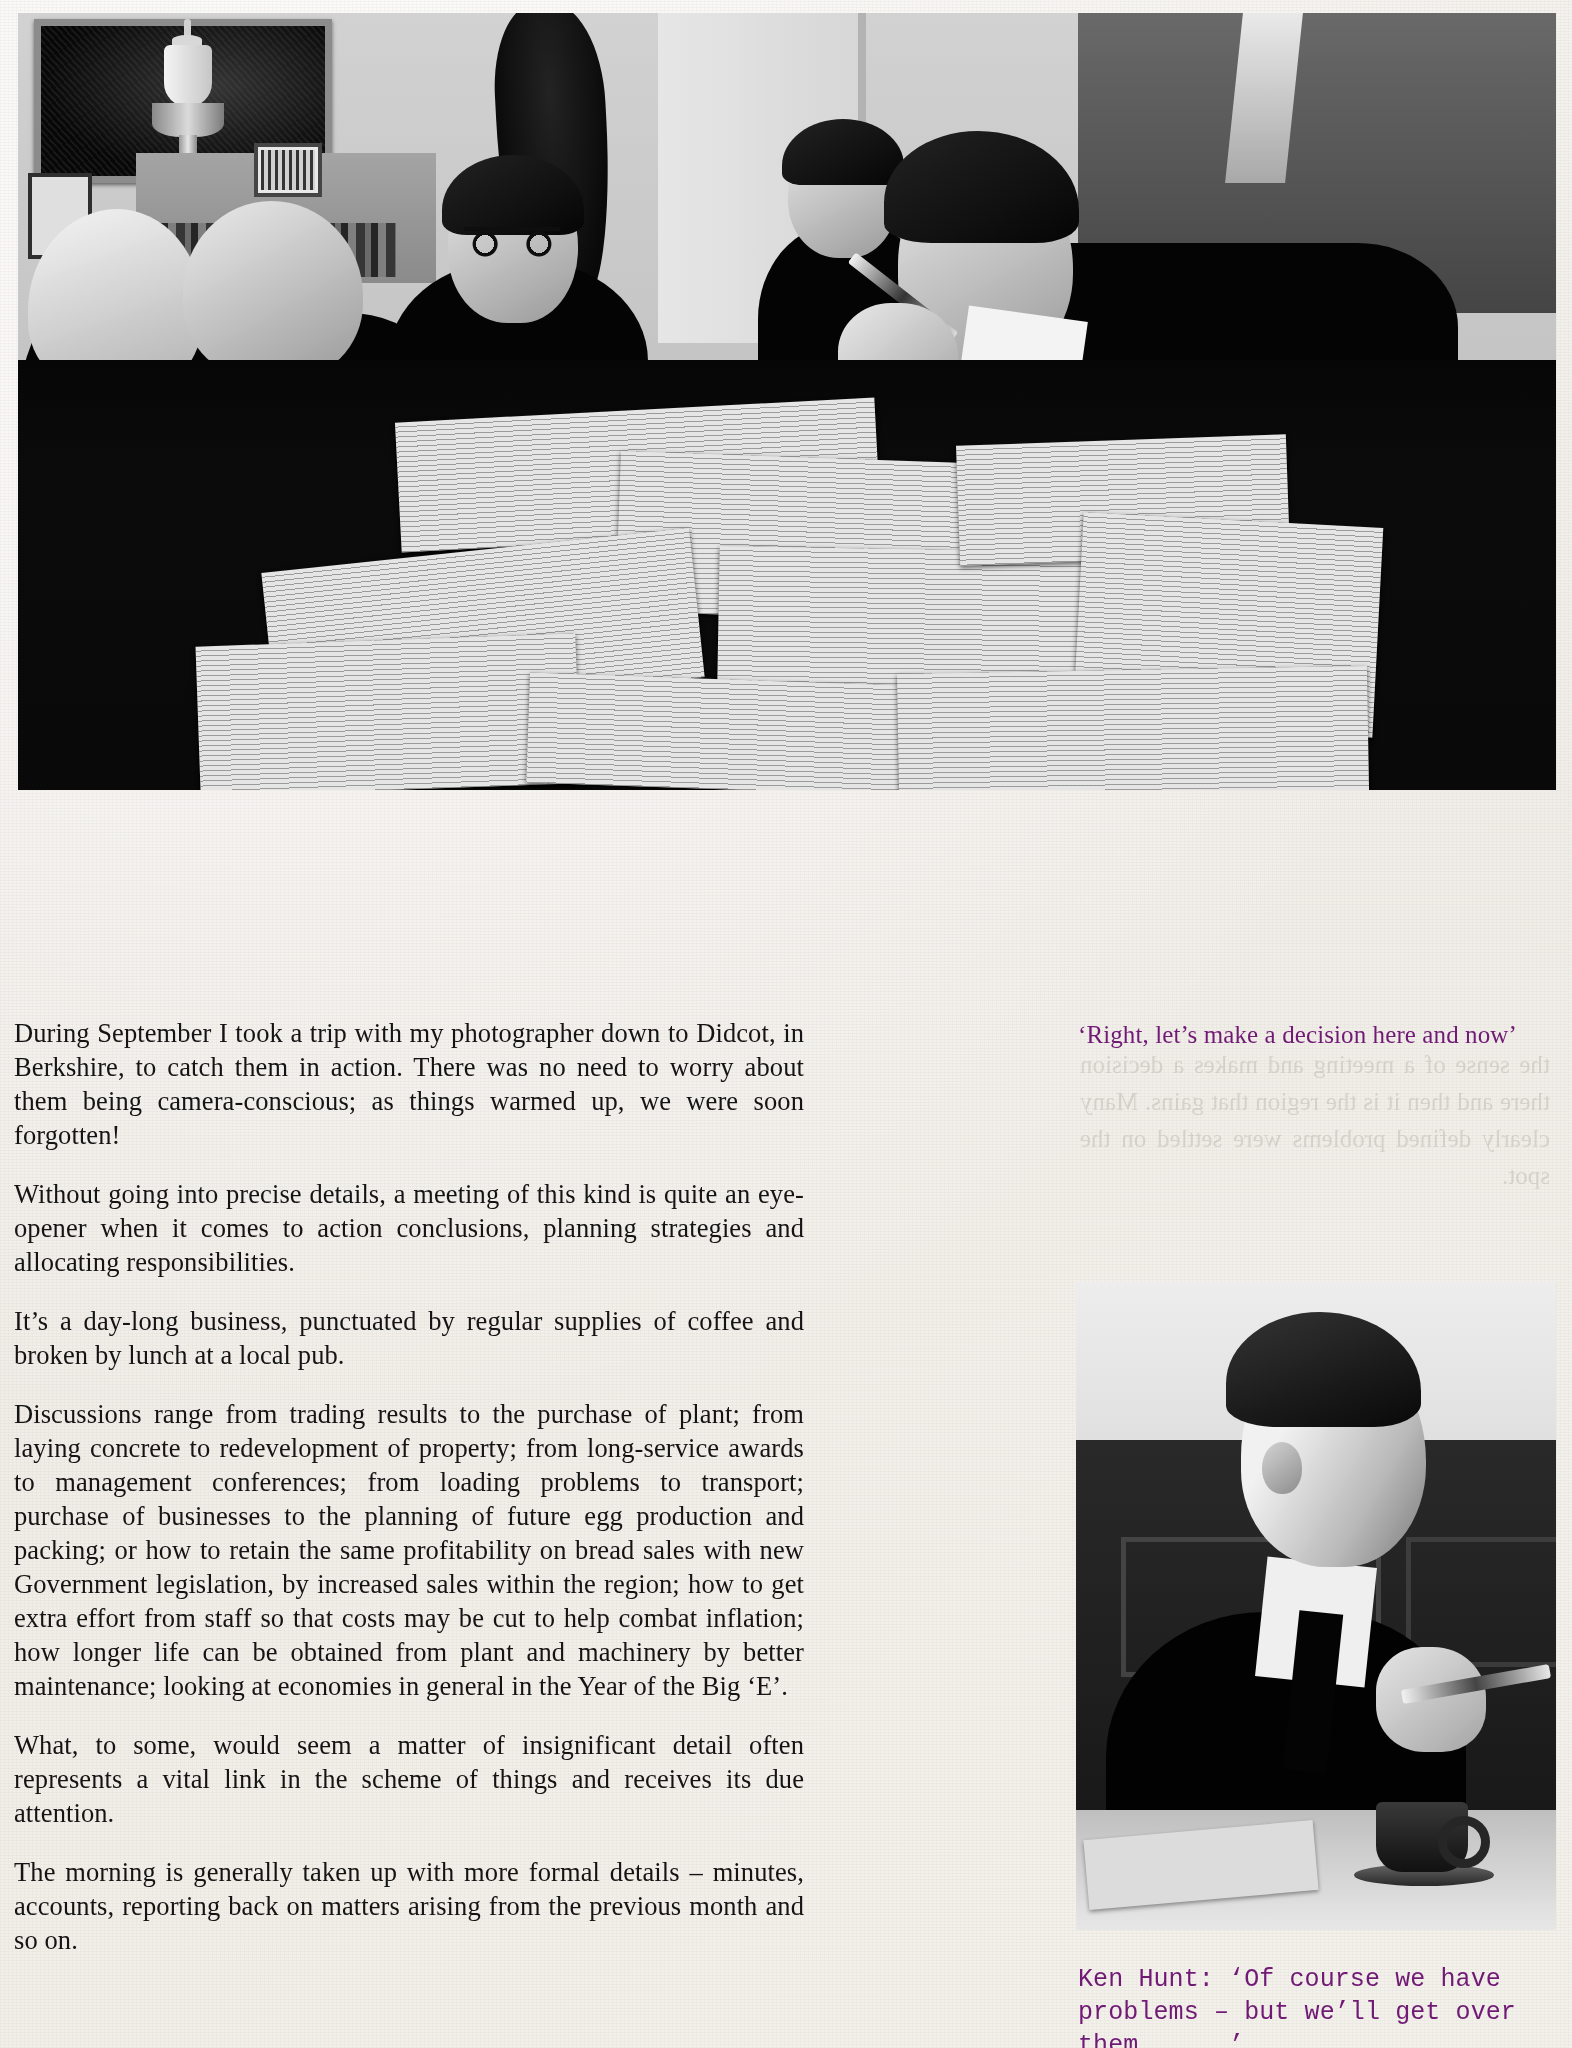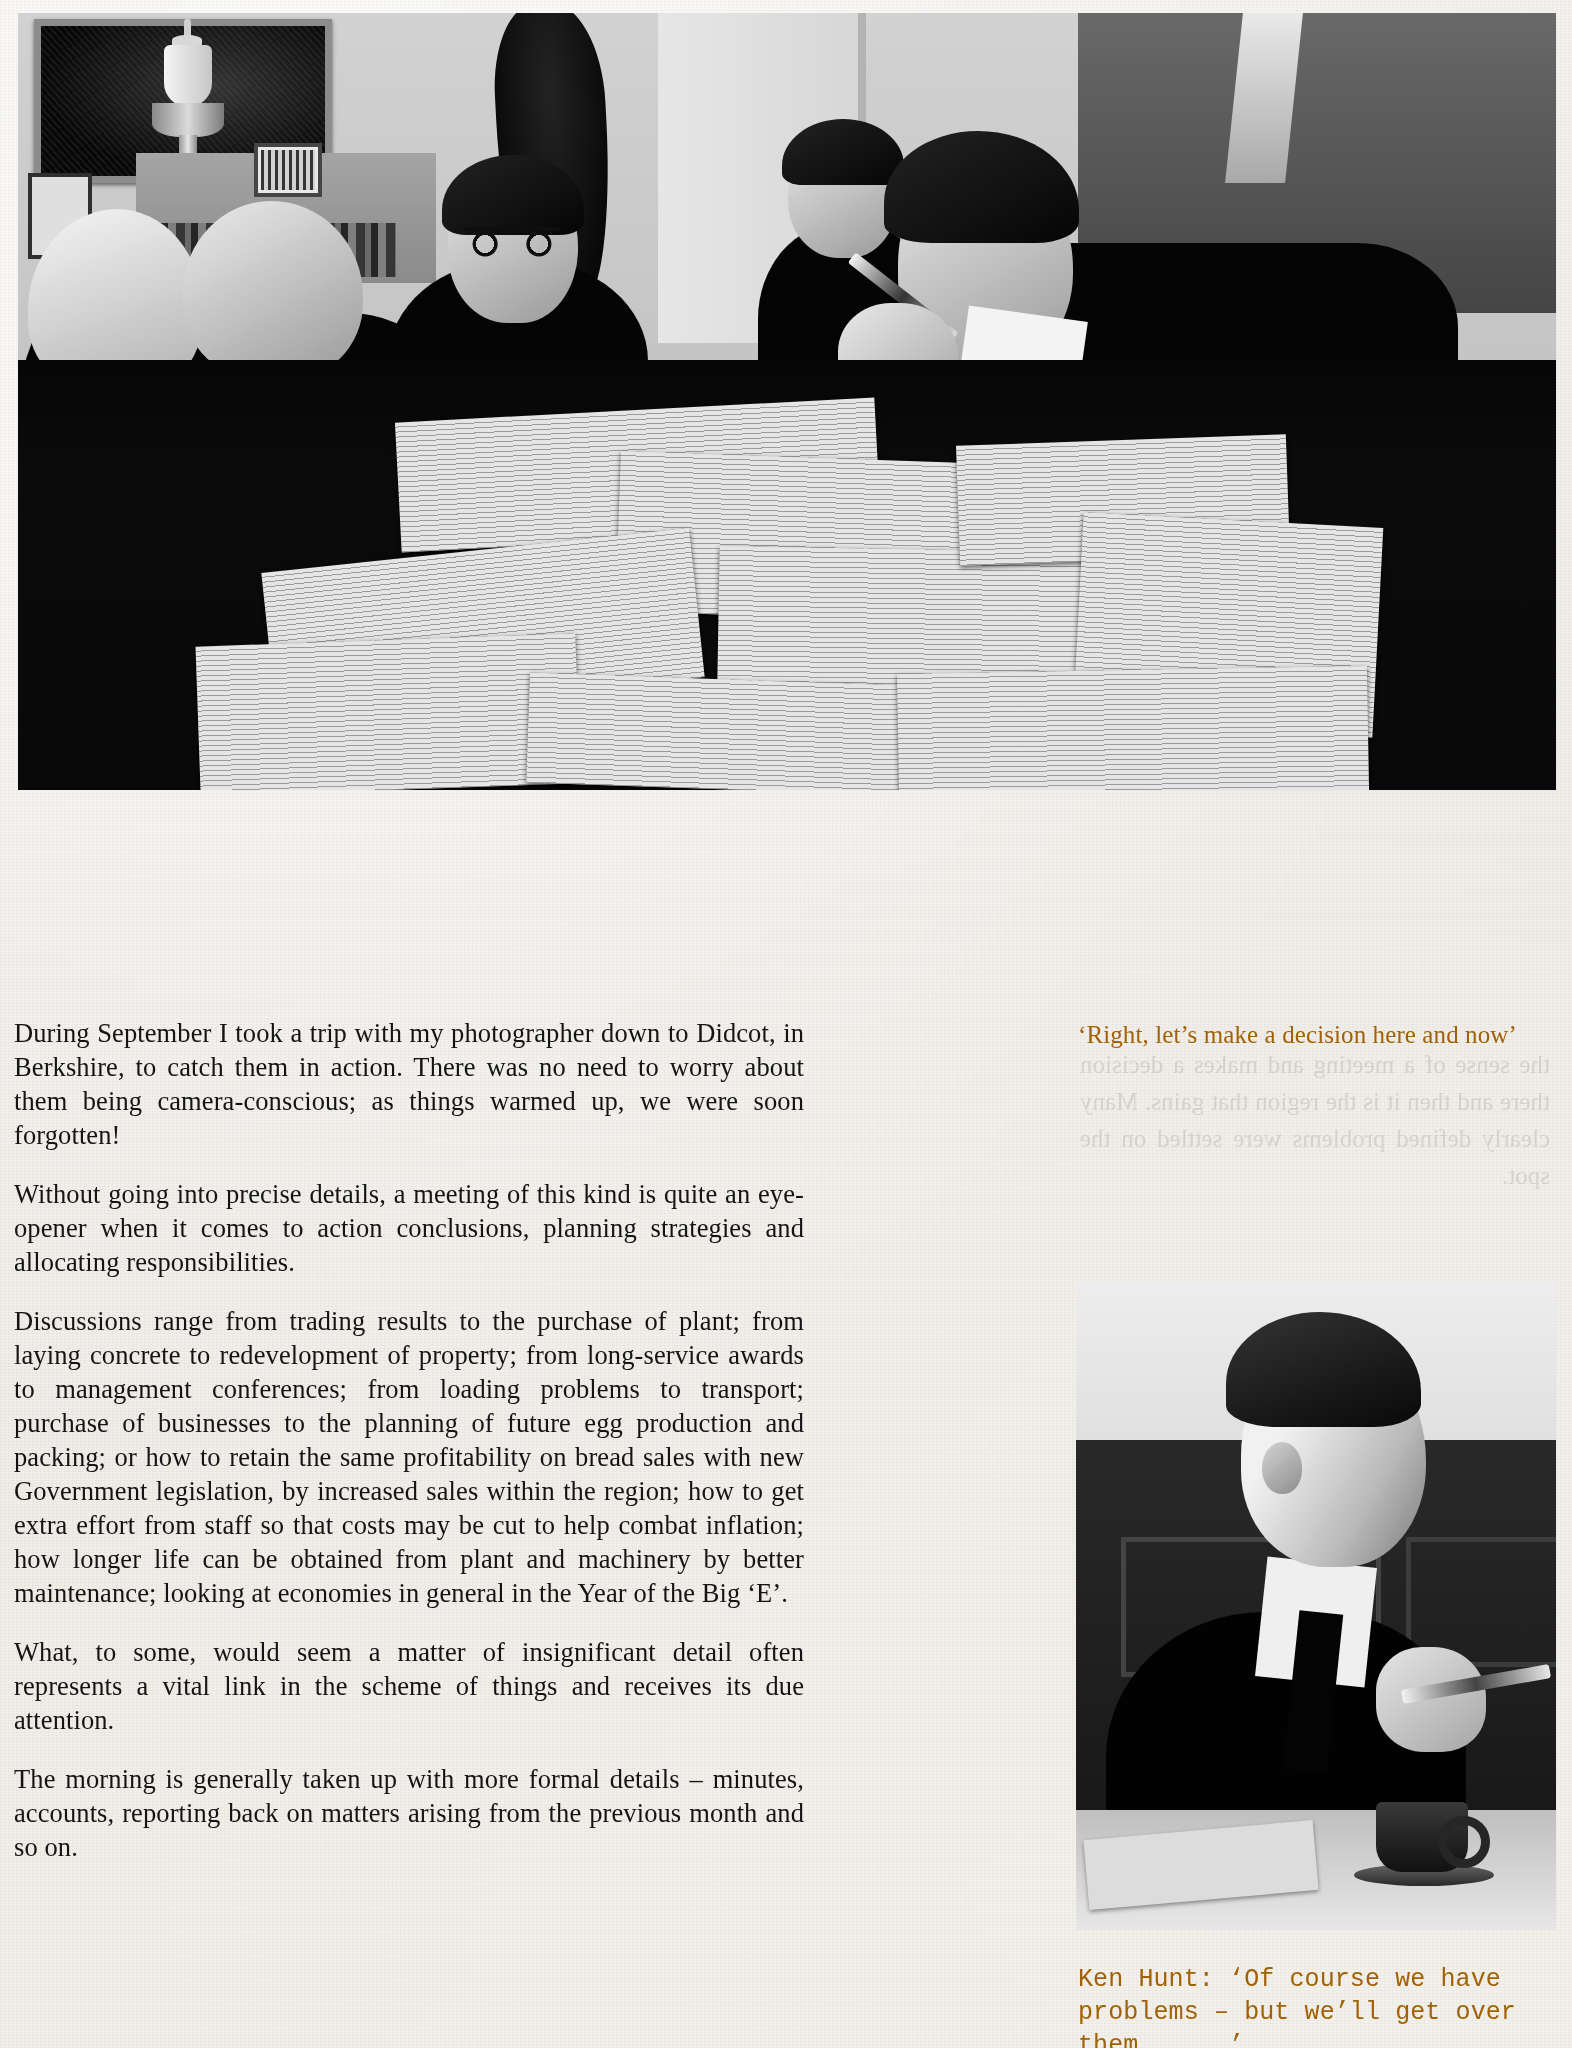--- a/index.html
+++ b/index.html
@@ -145,21 +145,21 @@
     letter-spacing:.1px;
     color:#141414;
     hyphens:manual;
   }
   #article p:last-child{margin-bottom:0;}
 
   .caption{
     position:absolute;
     font-size:25px;
     line-height:33px;
-    color:#a16207;
+    color:#701a75;
     letter-spacing:.1px;
   }
   #caption-top{left:1078px; top:1018px; width:470px;}
   #caption-bottom{left:1078px; top:1963px; width:490px;font-family:Liberation Mono, monospace;}
 
   
   .bleed{
     position:absolute; left:1080px; top:1046px; width:470px;
     font-size:25px; line-height:37px;
     color:#9b978f; opacity:.30;
@@ -240,20 +240,21 @@
       <div class="sheet s7"></div>
       <div class="sheet s8"></div>
       <div class="sheet s9"></div>
     </div>
   </div>
 </div>
 
 <div id="article">
   <p>During September I took a trip with my photographer down to Didcot, in Berkshire, to catch them in action. There was no need to worry about them being camera-conscious; as things warmed up, we were soon forgotten!</p>
   <p>Without going into precise details, a meeting of this kind is quite an eye-opener when it comes to action conclusions, planning strategies and allocating responsibilities.</p>
+  <p>It’s a day-long business, punctuated by regular supplies of coffee and broken by lunch at a local pub.</p>
   <p>Discussions range from trading results to the purchase of plant; from laying concrete to redevelopment of property; from long-service awards to management conferences; from loading problems to transport; purchase of businesses to the planning of future egg production and packing; or how to retain the same profitability on bread sales with new Government legislation, by increased sales within the region; how to get extra effort from staff so that costs may be cut to help combat inflation; how longer life can be obtained from plant and machinery by better maintenance; looking at economies in general in the Year of the Big ‘E’.</p>
   <p>What, to some, would seem a matter of insignificant detail often represents a vital link in the scheme of things and receives its due attention.</p>
   <p>The morning is generally taken up with more formal details – minutes, accounts, reporting back on matters arising from the previous month and so on.</p>
 
 </div>
 
 <div class="bleed">the sense of a meeting and makes a decision there and then it is the region that gains. Many clearly defined problems were settled on the spot.</div>
 
 <div class="caption" id="caption-top">‘Right, let’s make a decision here and now’</div>
 

